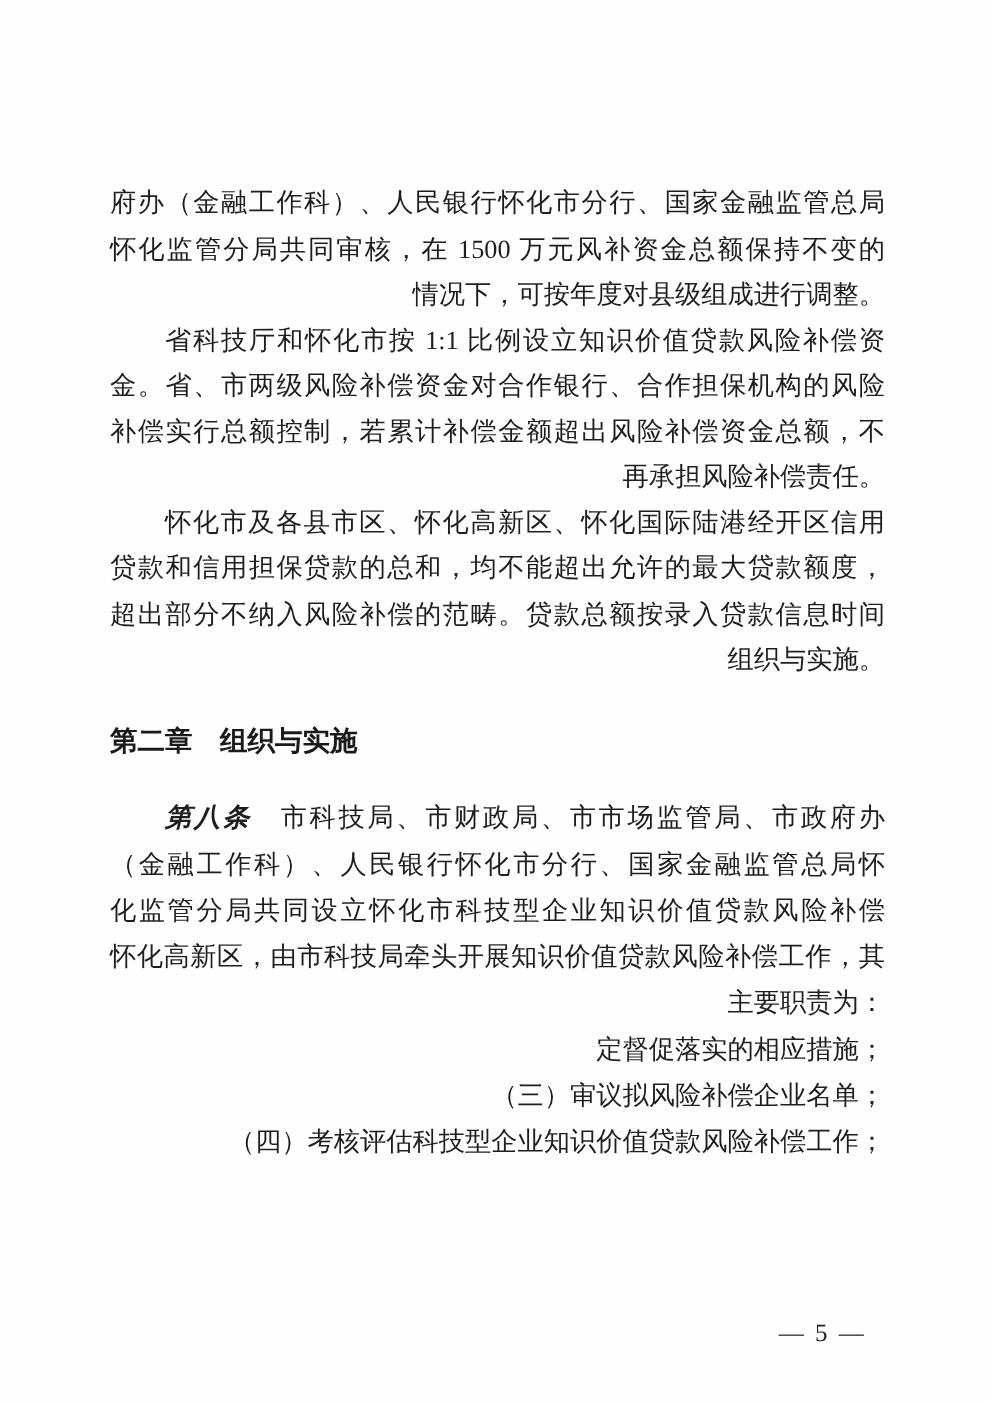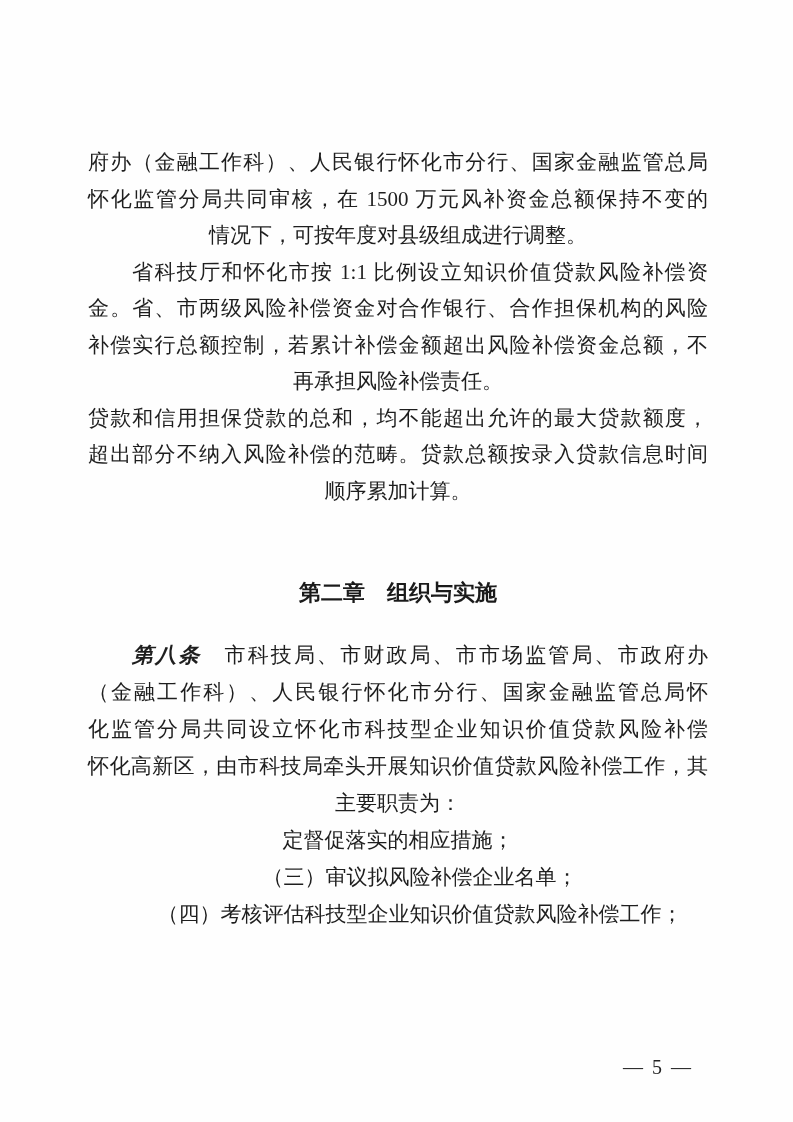--- a/index.html
+++ b/index.html
@@ -21,39 +21,39 @@
     left: 88px;
     width: 620px;
     font-size: 21px;
   }
   #block-top { top: 112px; }
   #block-top .line { line-height: 36.5px; }
   #block-bottom { top: 604px; }
   #block-bottom .line { line-height: 37px; }
   .line {
     white-space: nowrap;
-    text-align: center;
+    text-align: right;
   }
   .line.fill {
     white-space: normal;
     text-align: justify;
     text-align-last: justify;
   }
   .line.indent { text-indent: 44px; }
   .bold-label {
     font-weight: 700;
     font-family: "Liberation Sans", "DejaVu Sans", sans-serif;
     font-style: italic;
   }
   .chapter-heading {
     position: absolute;
     top: 542px;
     left: 88px;
     width: 620px;
-    text-align: center;
+    text-align: left;
     font-size: 22px;
     line-height: 37px;
     font-weight: 700;
     font-family: "Liberation Sans", "DejaVu Sans", sans-serif;
     color: #1a1a1a;
   }
   .page-number {
     position: absolute;
     top: 1021px;
     right: 100px;
@@ -77,23 +77,24 @@
     </div>
 
     <div>
       <div class="line fill indent">省科技厅和怀化市按 1:1 比例设立知识价值贷款风险补偿资</div>
       <div class="line fill">金。省、市两级风险补偿资金对合作银行、合作担保机构的风险</div>
       <div class="line fill">补偿实行总额控制，若累计补偿金额超出风险补偿资金总额，不</div>
       <div class="line">再承担风险补偿责任。</div>
     </div>
 
     <div>
+      <div class="line fill indent">怀化市及各县市区、怀化高新区、怀化国际陆港经开区信用</div>
       <div class="line fill">贷款和信用担保贷款的总和，均不能超出允许的最大贷款额度，</div>
       <div class="line fill">超出部分不纳入风险补偿的范畴。贷款总额按录入贷款信息时间</div>
-      <div class="line">顺序累加计算。</div>
+      <div class="line">组织与实施。</div>
     </div>
 
   </div>
 
   <div class="chapter-heading">第二章　组织与实施</div>
 
   <div class="textcol" id="block-bottom">
 
     <div>
       <div class="line fill indent">

